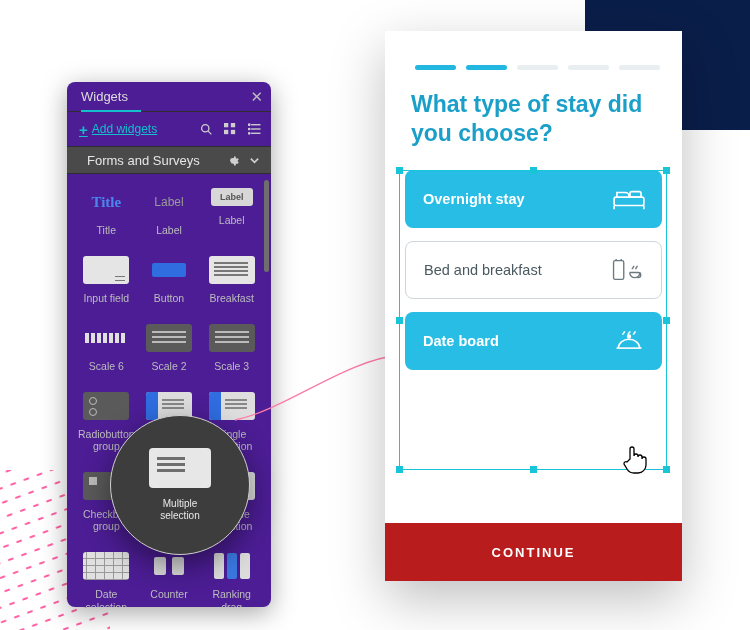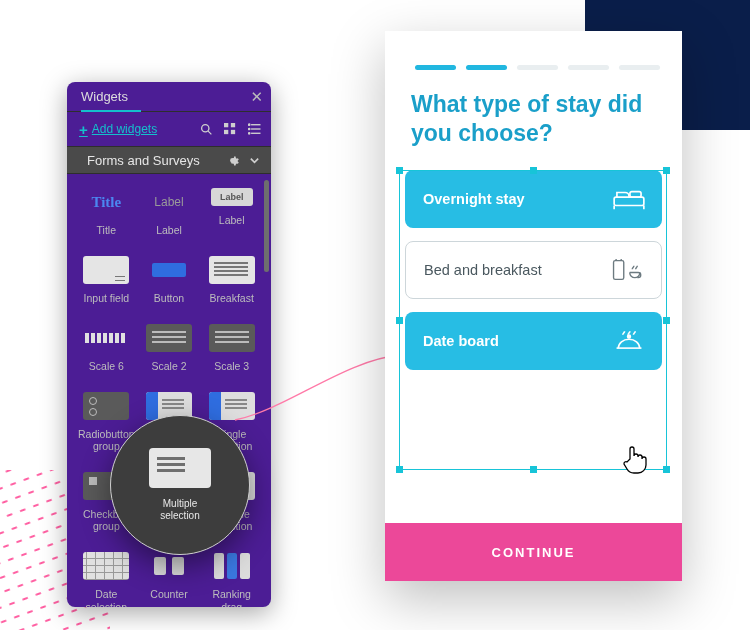--- a/index.html
+++ b/index.html
@@ -81,21 +81,21 @@
   .phone { position:absolute; left:385px; top:31px; width:297px; height:550px; background:#fff; box-shadow: 0 18px 50px rgba(0,0,0,.25); }
   .progress { display:flex; gap:10px; padding: 34px 22px 0 30px; }
   .progress .seg { height:5px; border-radius:4px; flex:1; background:#e9eef0; }
   .progress .seg.on { background:#21b7e0; }
   .question { color:#1a9fc9; font-size:23px; font-weight:600; line-height:1.25; padding: 20px 26px 0 26px; }
   .opts { padding: 22px 20px 0 20px; display:flex; flex-direction:column; gap:13px; }
   .opt { height:58px; border-radius:8px; display:flex; align-items:center; justify-content:space-between; padding:0 16px 0 18px; font-size:14.5px; cursor:pointer; }
   .opt.unsel { border:1px solid #cdd6da; color:#4a585f; background:#fff; }
   .opt.sel { background:#27bde4; color:#fff; font-weight:600; }
   .opt .oicon { width:34px; height:30px; display:flex; align-items:center; justify-content:center; }
-  .continue { position:absolute; left:0; right:0; bottom:0; height:58px; background:#ec4899; color:#fff; font-weight:700; letter-spacing:2px; font-size:13px; display:flex; align-items:center; justify-content:center; cursor:pointer; }
+  .continue { position:absolute; left:0; right:0; bottom:0; height:58px; background:#b91c1c; color:#fff; font-weight:700; letter-spacing:2px; font-size:13px; display:flex; align-items:center; justify-content:center; cursor:pointer; }
 
   
   .selframe { position:absolute; left:399px; top:170px; width:268px; height:300px; border:1px solid #17c4d8; pointer-events:none; }
   .hnd { position:absolute; width:7px; height:7px; background:#17c4d8; }
   .selframe .tl{left:-4px;top:-4px}.selframe .tr{right:-4px;top:-4px}.selframe .bl{left:-4px;bottom:-4px}.selframe .br{right:-4px;bottom:-4px}
   .selframe .tm{left:50%;top:-4px;margin-left:-3px}.selframe .bm{left:50%;bottom:-4px;margin-left:-3px}
   .selframe .ml{left:-4px;top:50%;margin-top:-3px}.selframe .mr{right:-4px;top:50%;margin-top:-3px}
 
   
   .hand { position:absolute; left:621px; top:444px; width:26px; height:30px; pointer-events:none; }

